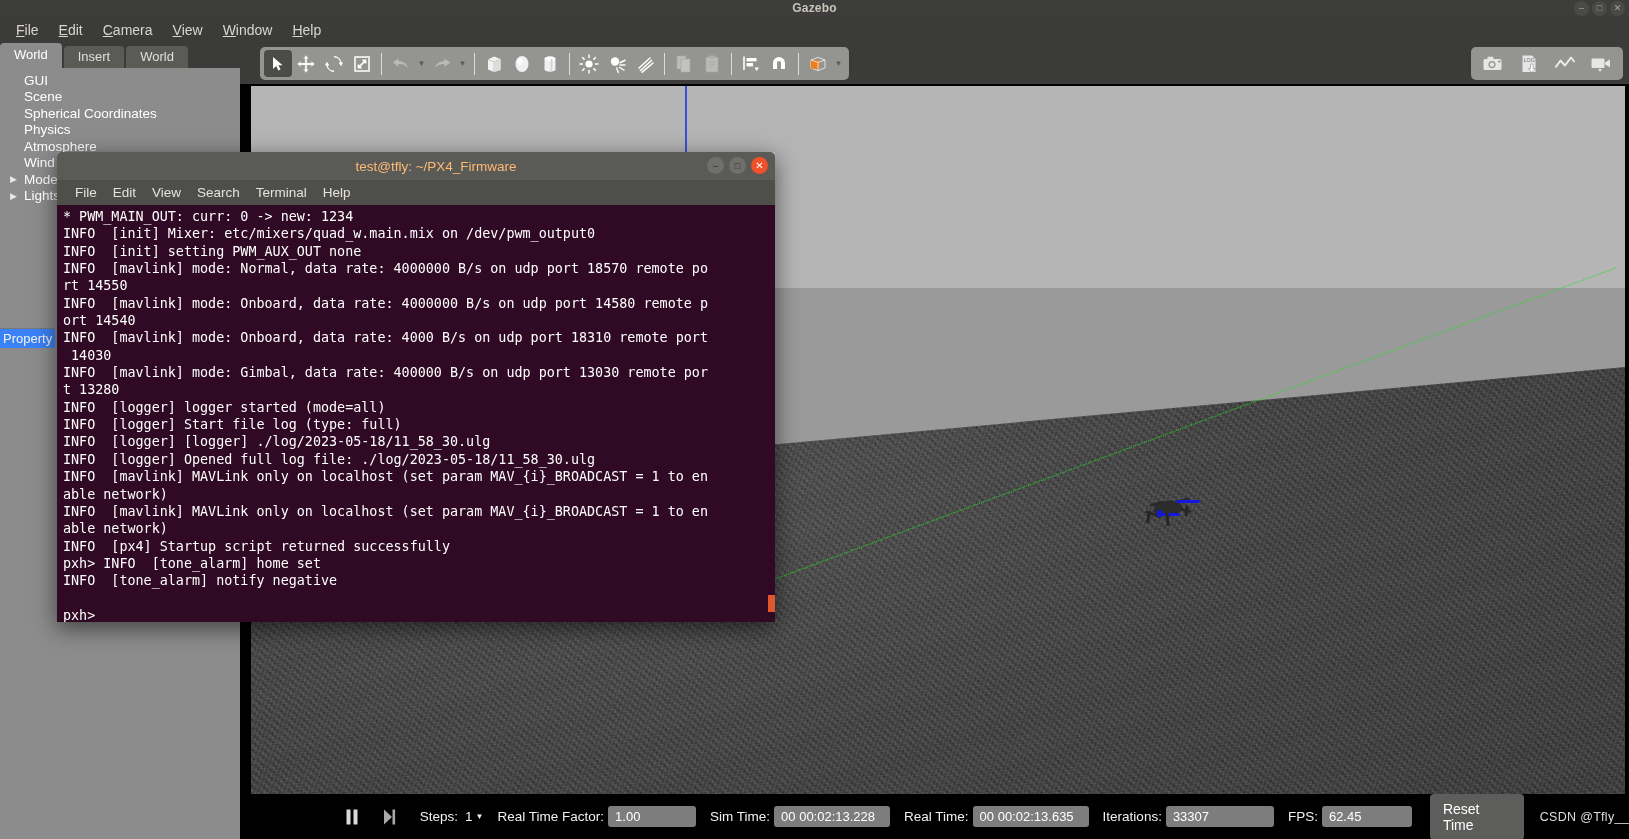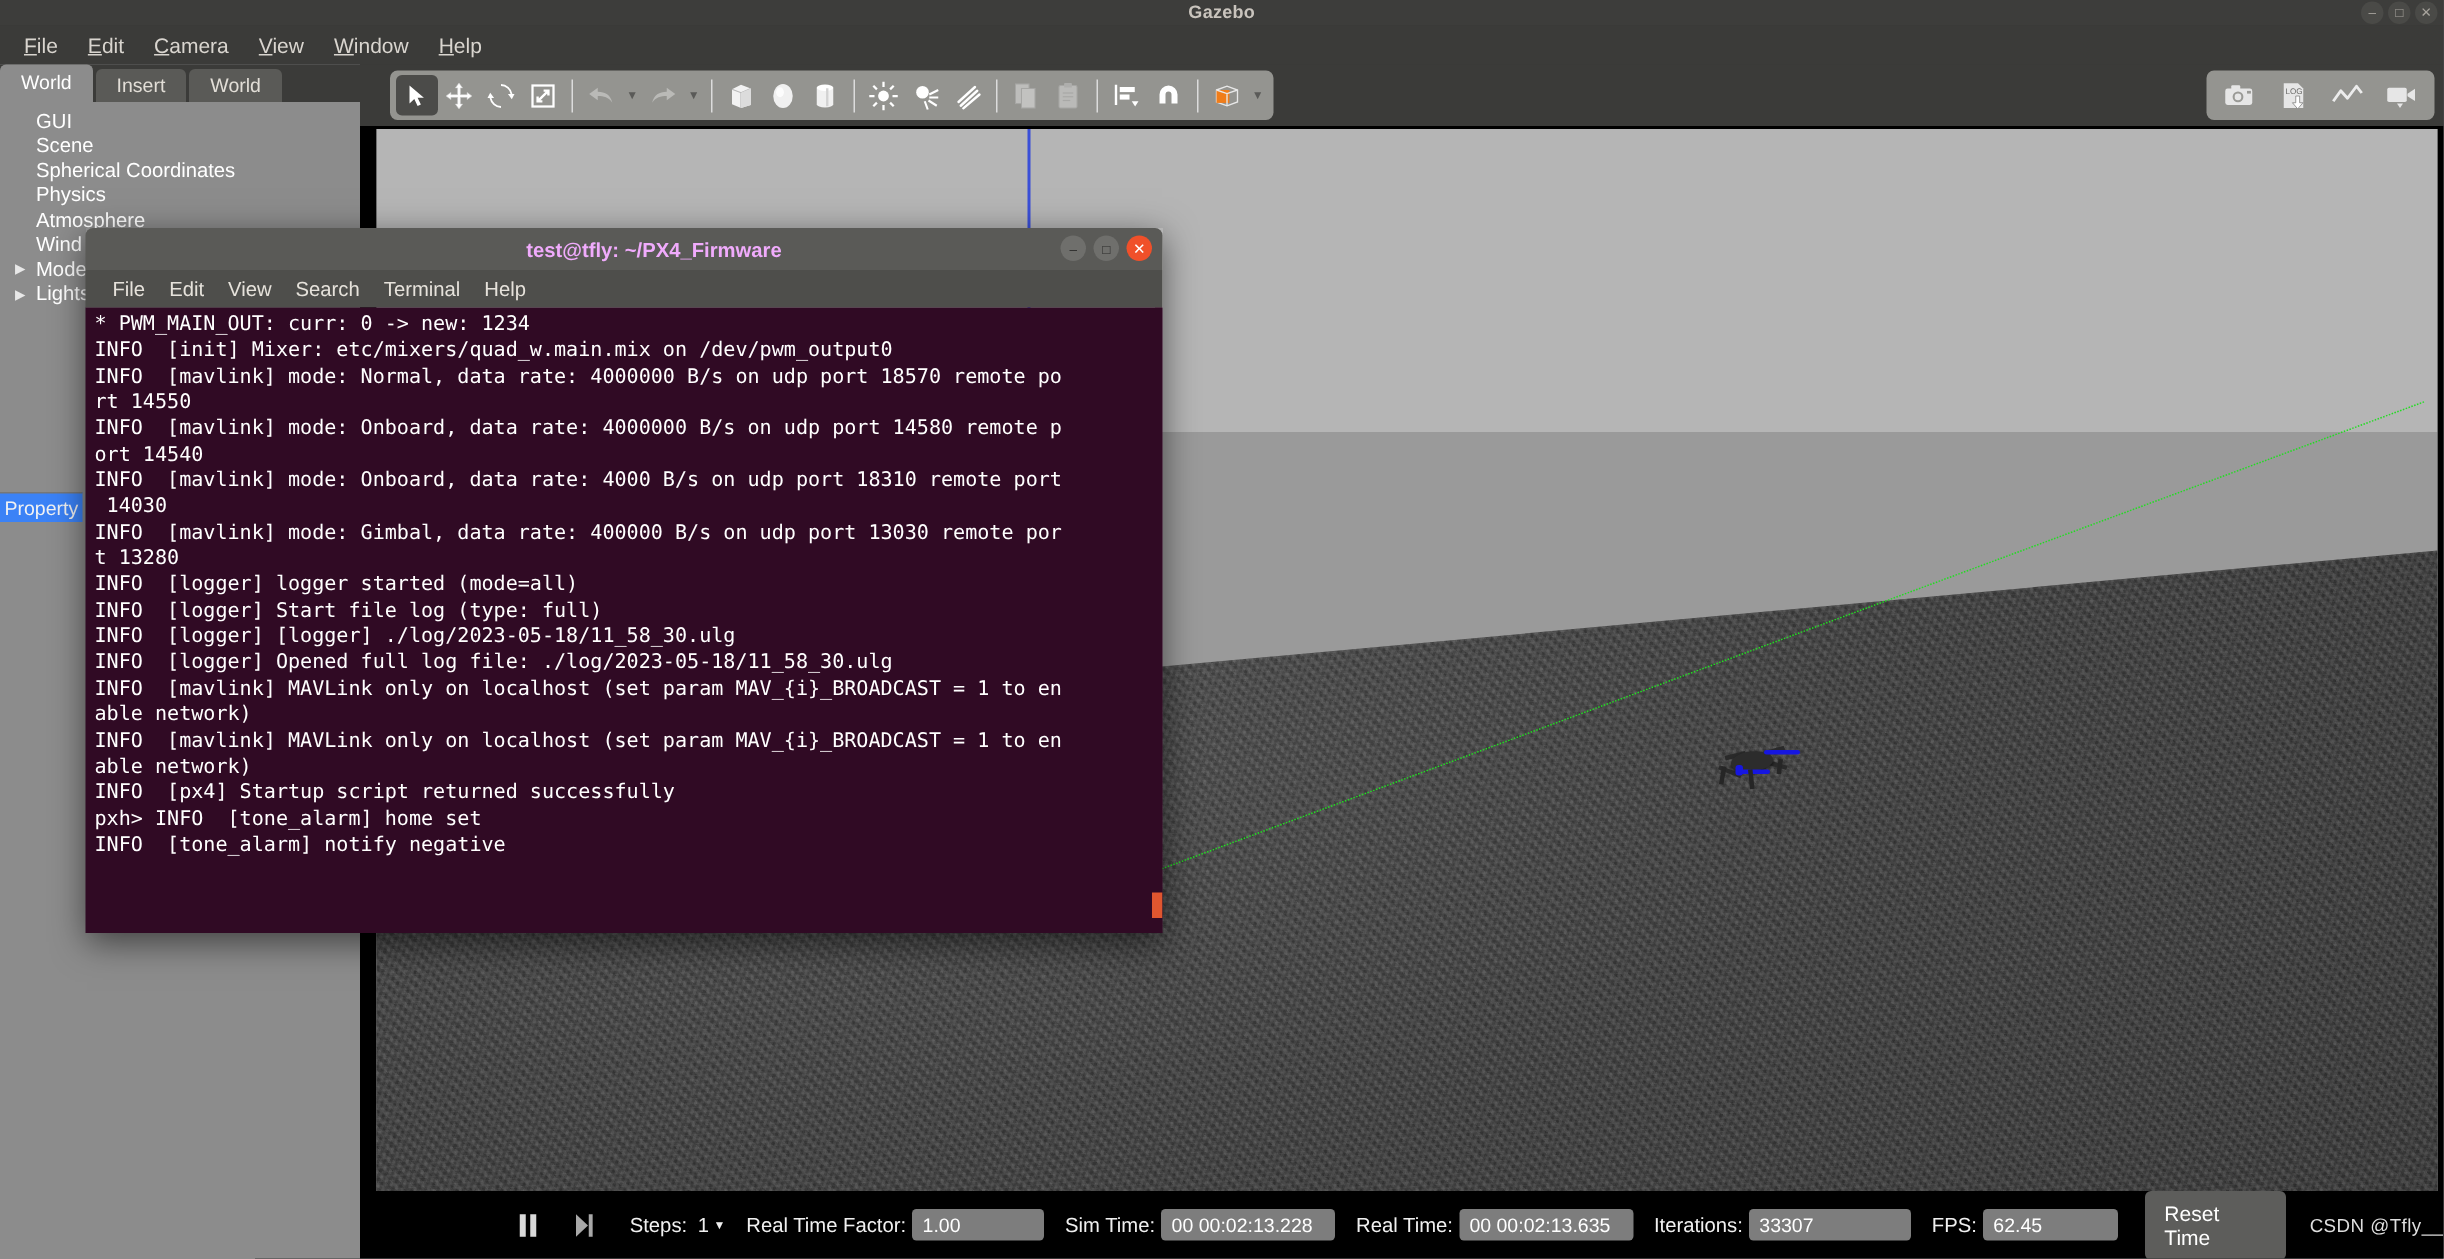--- a/index.html
+++ b/index.html
@@ -355,23 +355,23 @@
   .term-title {
     height: 28px;
     background: #5a5a57;
     border-radius: 5px 5px 0 0;
     position: relative;
     display: flex;
     align-items: center;
     justify-content: center;
   }
   .term-title .t {
-    color: #f0abfc;
+    color: #fdba74;
     font-size: 13.5px;
-    font-weight: bold;
+    font-weight: normal;
     margin-left: 40px;
   }
   .term-ctrls {
     position: absolute;
     right: 7px; top: 5px;
     display: flex;
     gap: 5px;
   }
   .tc {
     width: 17px; height: 17px;
@@ -766,39 +766,41 @@
       <span>Edit</span>
       <span>View</span>
       <span>Search</span>
       <span>Terminal</span>
       <span>Help</span>
     </div>
     <div class="term-body">
       <div id="term-lines">
           <div class="term-line">* PWM_MAIN_OUT: curr: 0 -&gt; new: 1234</div>
           <div class="term-line">INFO  [init] Mixer: etc/mixers/quad_w.main.mix on /dev/pwm_output0</div>
+          <div class="term-line">INFO  [init] setting PWM_AUX_OUT none</div>
           <div class="term-line">INFO  [mavlink] mode: Normal, data rate: 4000000 B/s on udp port 18570 remote po</div>
           <div class="term-line">rt 14550</div>
           <div class="term-line">INFO  [mavlink] mode: Onboard, data rate: 4000000 B/s on udp port 14580 remote p</div>
           <div class="term-line">ort 14540</div>
           <div class="term-line">INFO  [mavlink] mode: Onboard, data rate: 4000 B/s on udp port 18310 remote port</div>
           <div class="term-line"> 14030</div>
           <div class="term-line">INFO  [mavlink] mode: Gimbal, data rate: 400000 B/s on udp port 13030 remote por</div>
           <div class="term-line">t 13280</div>
           <div class="term-line">INFO  [logger] logger started (mode=all)</div>
           <div class="term-line">INFO  [logger] Start file log (type: full)</div>
           <div class="term-line">INFO  [logger] [logger] ./log/2023-05-18/11_58_30.ulg</div>
           <div class="term-line">INFO  [logger] Opened full log file: ./log/2023-05-18/11_58_30.ulg</div>
           <div class="term-line">INFO  [mavlink] MAVLink only on localhost (set param MAV_{i}_BROADCAST = 1 to en</div>
           <div class="term-line">able network)</div>
           <div class="term-line">INFO  [mavlink] MAVLink only on localhost (set param MAV_{i}_BROADCAST = 1 to en</div>
           <div class="term-line">able network)</div>
           <div class="term-line">INFO  [px4] Startup script returned successfully</div>
           <div class="term-line">pxh&gt; INFO  [tone_alarm] home set</div>
           <div class="term-line">INFO  [tone_alarm] notify negative</div>
           <div class="term-line">&nbsp;</div>
+          <div class="term-line">pxh&gt;</div>
         </div>
       <div class="term-scrollbar"></div>
       <div class="term-cursor"></div>
     </div>
   </div>
 
 </div>
 
 </body></html>

